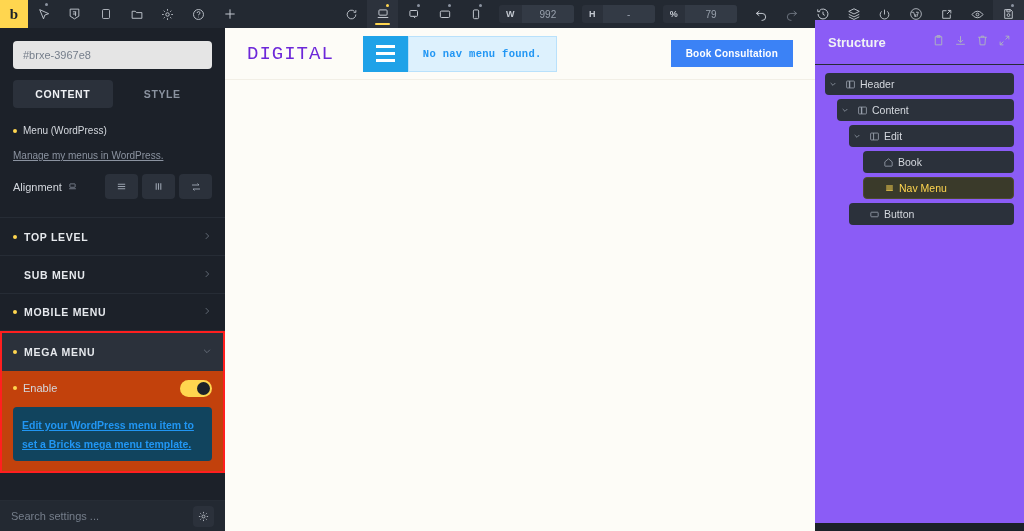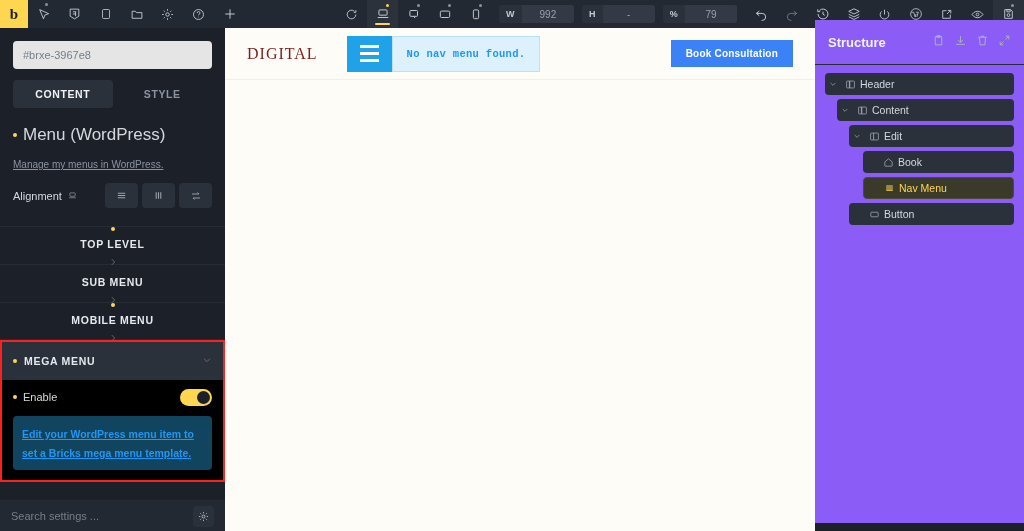--- a/index.html
+++ b/index.html
@@ -95,21 +95,21 @@
   .tab {
     height: 28px; flex: 1;
     display: flex; align-items: center; justify-content: center;
     font-size: 10.5px; font-weight: bold; letter-spacing: .6px;
     color: #8b93a0; border-radius: 4px;
   }
   .tab.active { background: #2b313b; color: #f0f2f5; }
 
   .field-group { padding: 0 13px; margin-top: 17px; }
   .field-label {
-    font-size: 17px; color: #d4d8de;
+    font-size: 10px; color: #d4d8de;
     display: flex; align-items: center; gap: 6px;
     margin-bottom: 7px;
   }
   .bullet { width: 4px; height: 4px; border-radius: 50%; background: #ffd64f; flex: none; }
   .bullet.hidden { visibility: hidden; }
 
   .select-field {
     height: 28px; background: #2b313b; border-radius: 4px;
     display: flex; align-items: center; padding: 0 8px 0 10px;
     font-size: 11px; color: #e3e6ea; position: relative;
@@ -133,38 +133,37 @@
   .seg-btn {
     width: 33px; height: 25px; background: #2b313b; border-radius: 4px;
     display: flex; align-items: center; justify-content: center; color: #9aa2ae;
   }
 
   .accordion { margin-top: 18px; }
   .acc-item {
     height: 38px; border-top: 1px solid #262c35;
     display: flex; align-items: center; padding: 0 13px;
     gap: 7px;
-    flex-direction: column;
   }
   .acc-item:last-of-type { border-bottom: 1px solid #262c35; }
   .acc-title {
     flex: 1; font-size: 10.5px; font-weight: bold;
     letter-spacing: .7px; color: #e6e9ed;
   }
   .acc-chev { color: #6e7682; font-size: 11px; }
 
   .mega-wrap {
     border: 2px solid #ff1f1f;
     margin: 0; position: relative;
   }
   .mega-head {
     height: 38px; background: #2b313b;
     display: flex; align-items: center; padding: 0 11px; gap: 7px;
   }
-  .mega-body { padding: 0 11px 10px 11px; background: #000000; }
+  .mega-body { padding: 0 11px 10px 11px; background: #c2410c; }
 
   .toggle-row {
     display: flex; align-items: center; justify-content: space-between;
     height: 34px;
   }
   .toggle-row .tl { font-size: 11px; color: #d4d8de; display: flex; align-items: center; gap: 6px; }
   .switch {
     width: 32px; height: 17px; border-radius: 9px; background: #ffd64f;
     position: relative;
   }
@@ -200,22 +199,22 @@
     background: #fdfcf7;
     overflow: hidden;
   }
   .site-header {
     height: 52px; display: flex; align-items: center;
     padding: 0 22px;
     background: #fdfcf7;
     border-bottom: 1px solid #f2efe6;
   }
   .site-logo {
-    font-family: Liberation Serif, serif;
-    font-size: 16px; letter-spacing: 1px; color: #7f1d1d;
+    font-family: Liberation Mono, monospace;
+    font-size: 19px; letter-spacing: 1px; color: #6d28d9;
     font-weight: normal;
   }
   .nav-holder { display: flex; align-items: center; margin-left: 29px; }
   .burger {
     width: 45px; height: 36px; background: #1fa2e8;
     display: flex; flex-direction: column; align-items: center; justify-content: center; gap: 4px;
   }
   .burger span { display: block; width: 19px; height: 3px; background: #fff; }
   .nav-msg {
     height: 36px; background: #ddf1fd; border: 1px solid #b9e1fb;

